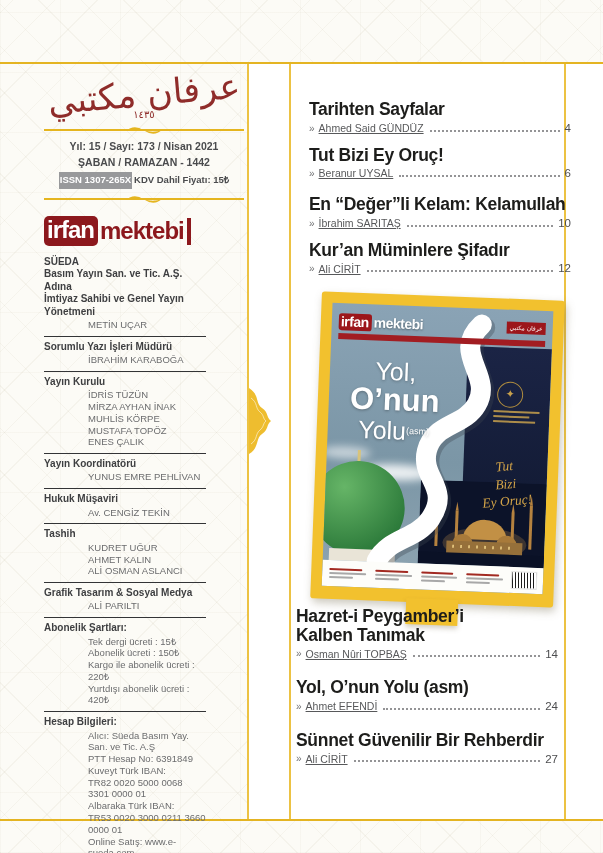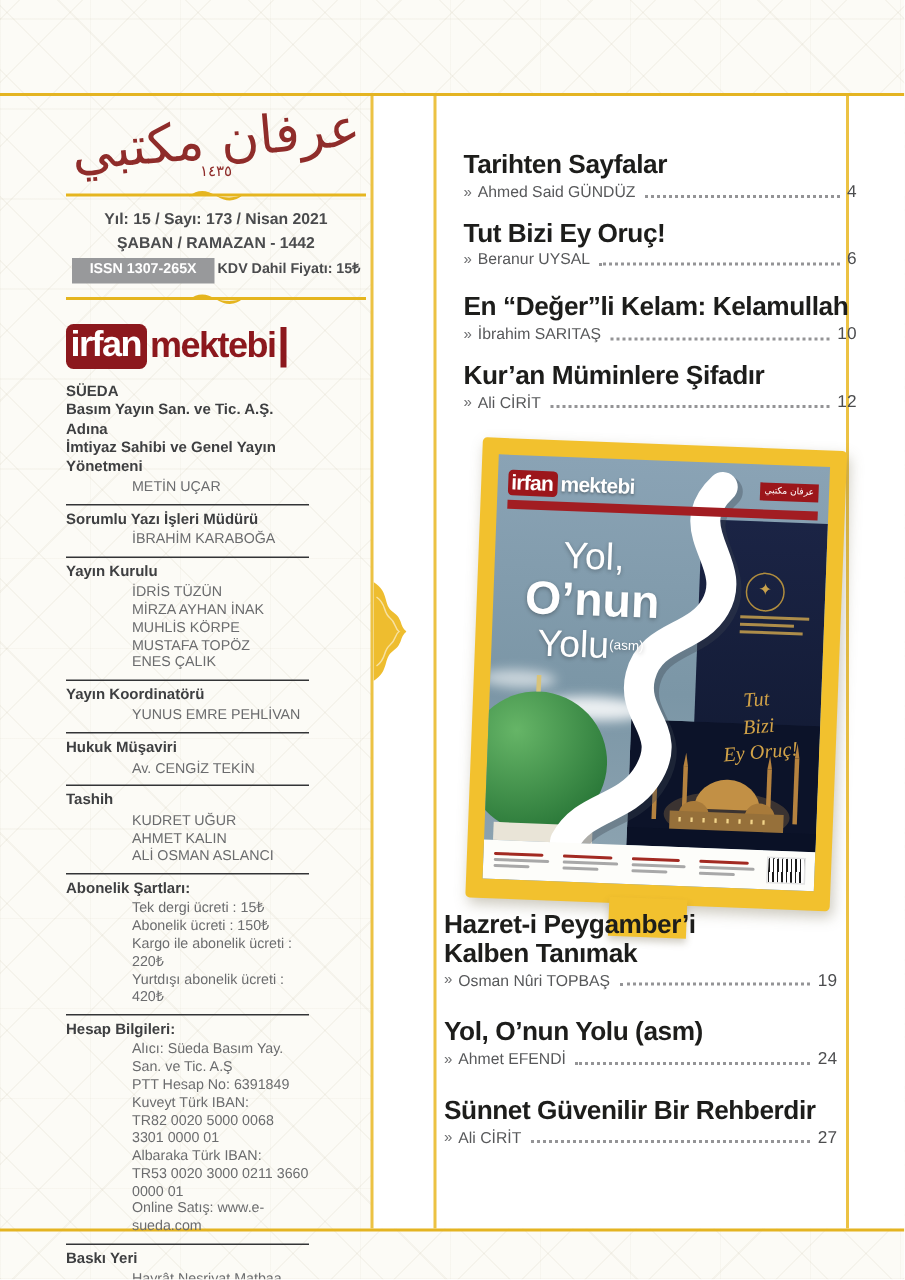--- a/index.html
+++ b/index.html
@@ -24,42 +24,42 @@
   .mast{position:absolute;left:44px;top:72px;width:200px;}
   .arabic-title{
     font-family:"DejaVu Sans",sans-serif;color:#8f2c2a;font-size:35px;
     text-align:center;transform:rotate(-5deg);line-height:1.05;margin-top:4px;
   }
   .hijri-year{font-family:"DejaVu Sans",sans-serif;color:#8f2c2a;font-size:10px;text-align:center;margin-top:-4px;}
   .orn{position:relative;border-top:2px solid #e5b51f;margin:9px 0 7px 0;}
   .orn svg{position:absolute;left:50%;top:-7px;transform:translateX(-50%);}
   .issue-block{text-align:center;color:#4a4b4d;font-size:10.5px;font-weight:bold;line-height:1.55;}
   .issn-row{display:flex;justify-content:center;align-items:center;gap:2px;margin-top:2px;}
-  .issn-badge{background:#98999b;color:#fff;font-size:9.5px;font-weight:bold;padding:1px 12px;}
+  .issn-badge{background:#98999b;color:#fff;font-size:9.5px;font-weight:bold;padding:1px 1px;}
   .price-note{font-size:9.5px;color:#4a4b4d;font-weight:bold;}
   .logo{display:flex;align-items:center;margin:16px 0 10px 0;}
   .logo .p1{background:#8c181d;color:#fff;font-weight:800;font-size:24px;letter-spacing:-1px;padding:0 4px 2px 3px;border-radius:5px;}
   .logo .p2{color:#8c181d;font-weight:800;font-size:24px;letter-spacing:-1px;margin-left:2px;}
   .logo .cursor{display:inline-block;width:4px;height:27px;background:#8c181d;margin-left:3px;}
   .sections{width:162px;}
   .m-sec{border-top:1px solid #333436;padding:4px 0 5px 0;}
   .m-sec:first-child{border-top:none;padding-top:0;}
   .sec-h{white-space:pre-line;font-size:10px;font-weight:bold;color:#3e3f41;line-height:1.24;}
   .sec-b{white-space:pre-line;font-size:9.5px;color:#6b6c6e;line-height:1.24;margin-top:1px;padding-left:44px;}
 
   
   .toc{position:absolute;left:296px;width:262px;}
   .toc-top{top:100px;margin-left:13px;} .toc-bottom{top:607px;}
   .toc-entry{margin-bottom:11px;}
   .toc-top .toc-entry:nth-child(3){margin-top:15px;}
   .toc-bottom .toc-entry{margin-bottom:18px;}
   .toc-title{font-size:17.5px;font-weight:bold;color:#1d1d1b;letter-spacing:-0.3px;line-height:1.08;white-space:pre-line;}
   .toc-sub{display:flex;align-items:flex-end;margin-top:3px;}
   .chev{color:#6f7072;font-size:10px;margin-right:4px;line-height:1.2;}
-  .toc-author{color:#57585a;font-size:10.5px;line-height:1.2;}
+  .toc-author{color:#57585a;font-size:10.5px;line-height:1.2;text-decoration:underline;}
   .dots{flex:1;border-bottom:2px dotted #949496;margin:0 5px 3px 6px;}
   .toc-page{color:#4c4d4f;font-size:11.5px;line-height:1.1;}
 
   
   .cover{position:absolute;left:316px;top:296px;width:243px;height:307px;transform:rotate(2.2deg);}
   .cover-frame{position:absolute;inset:0;background:#f2c12e;border-radius:3px;box-shadow:2px 4px 9px rgba(110,100,70,.35);}
   .cover-tab{position:absolute;left:50%;bottom:-22px;transform:translateX(-50%);width:52px;height:26px;background:#f2c12e;box-shadow:0 3px 5px rgba(110,100,70,.3);}
   .ci{position:absolute;left:11px;top:11px;right:11px;bottom:13px;overflow:hidden;background:linear-gradient(180deg,#8aa3b5 0%,#7b96a6 55%,#8fa5b2 100%);}
   .ci-navy{position:absolute;right:0;top:38px;width:84px;bottom:26px;background:linear-gradient(180deg,#1b2445,#0f172e);}
   .ci-logobar{position:absolute;top:7px;left:7px;right:7px;height:22px;display:flex;align-items:center;}
@@ -173,20 +173,24 @@
     <div class="sec-b">Av. CENGİZ TEKİN</div>
   </div>
 
   <div class="m-sec">
     <div class="sec-h">Tashih</div>
     <div class="sec-b">KUDRET UĞUR
 AHMET KALIN
 ALİ OSMAN ASLANCI</div>
   </div>
 
+  <div class="m-sec">
+    <div class="sec-h">Grafik Tasarım &amp; Sosyal Medya</div>
+    <div class="sec-b">ALİ PARILTI</div>
+  </div>
 
 
   <div class="m-sec">
     <div class="sec-h">Abonelik Şartları:</div>
     <div class="sec-b">Tek dergi ücreti : 15₺
 Abonelik ücreti : 150₺
 Kargo ile abonelik ücreti : 220₺
 Yurtdışı abonelik ücreti : 420₺</div>
   </div>
 
@@ -348,21 +352,21 @@
   </div>
 
   <div class="toc toc-bottom">
   <div class="toc-entry">
     <div class="toc-title">Hazret-i Peygamber’i
 Kalben Tanımak</div>
     <div class="toc-sub">
       <span class="chev">»</span>
       <span class="toc-author">Osman Nûri TOPBAŞ</span>
       <span class="dots"></span>
-      <span class="toc-page">19</span>
+      <span class="toc-page">14</span>
     </div>
   </div>
 
   <div class="toc-entry">
     <div class="toc-title">Yol, O’nun Yolu (asm)</div>
     <div class="toc-sub">
       <span class="chev">»</span>
       <span class="toc-author">Ahmet EFENDİ</span>
       <span class="dots"></span>
       <span class="toc-page">24</span>

